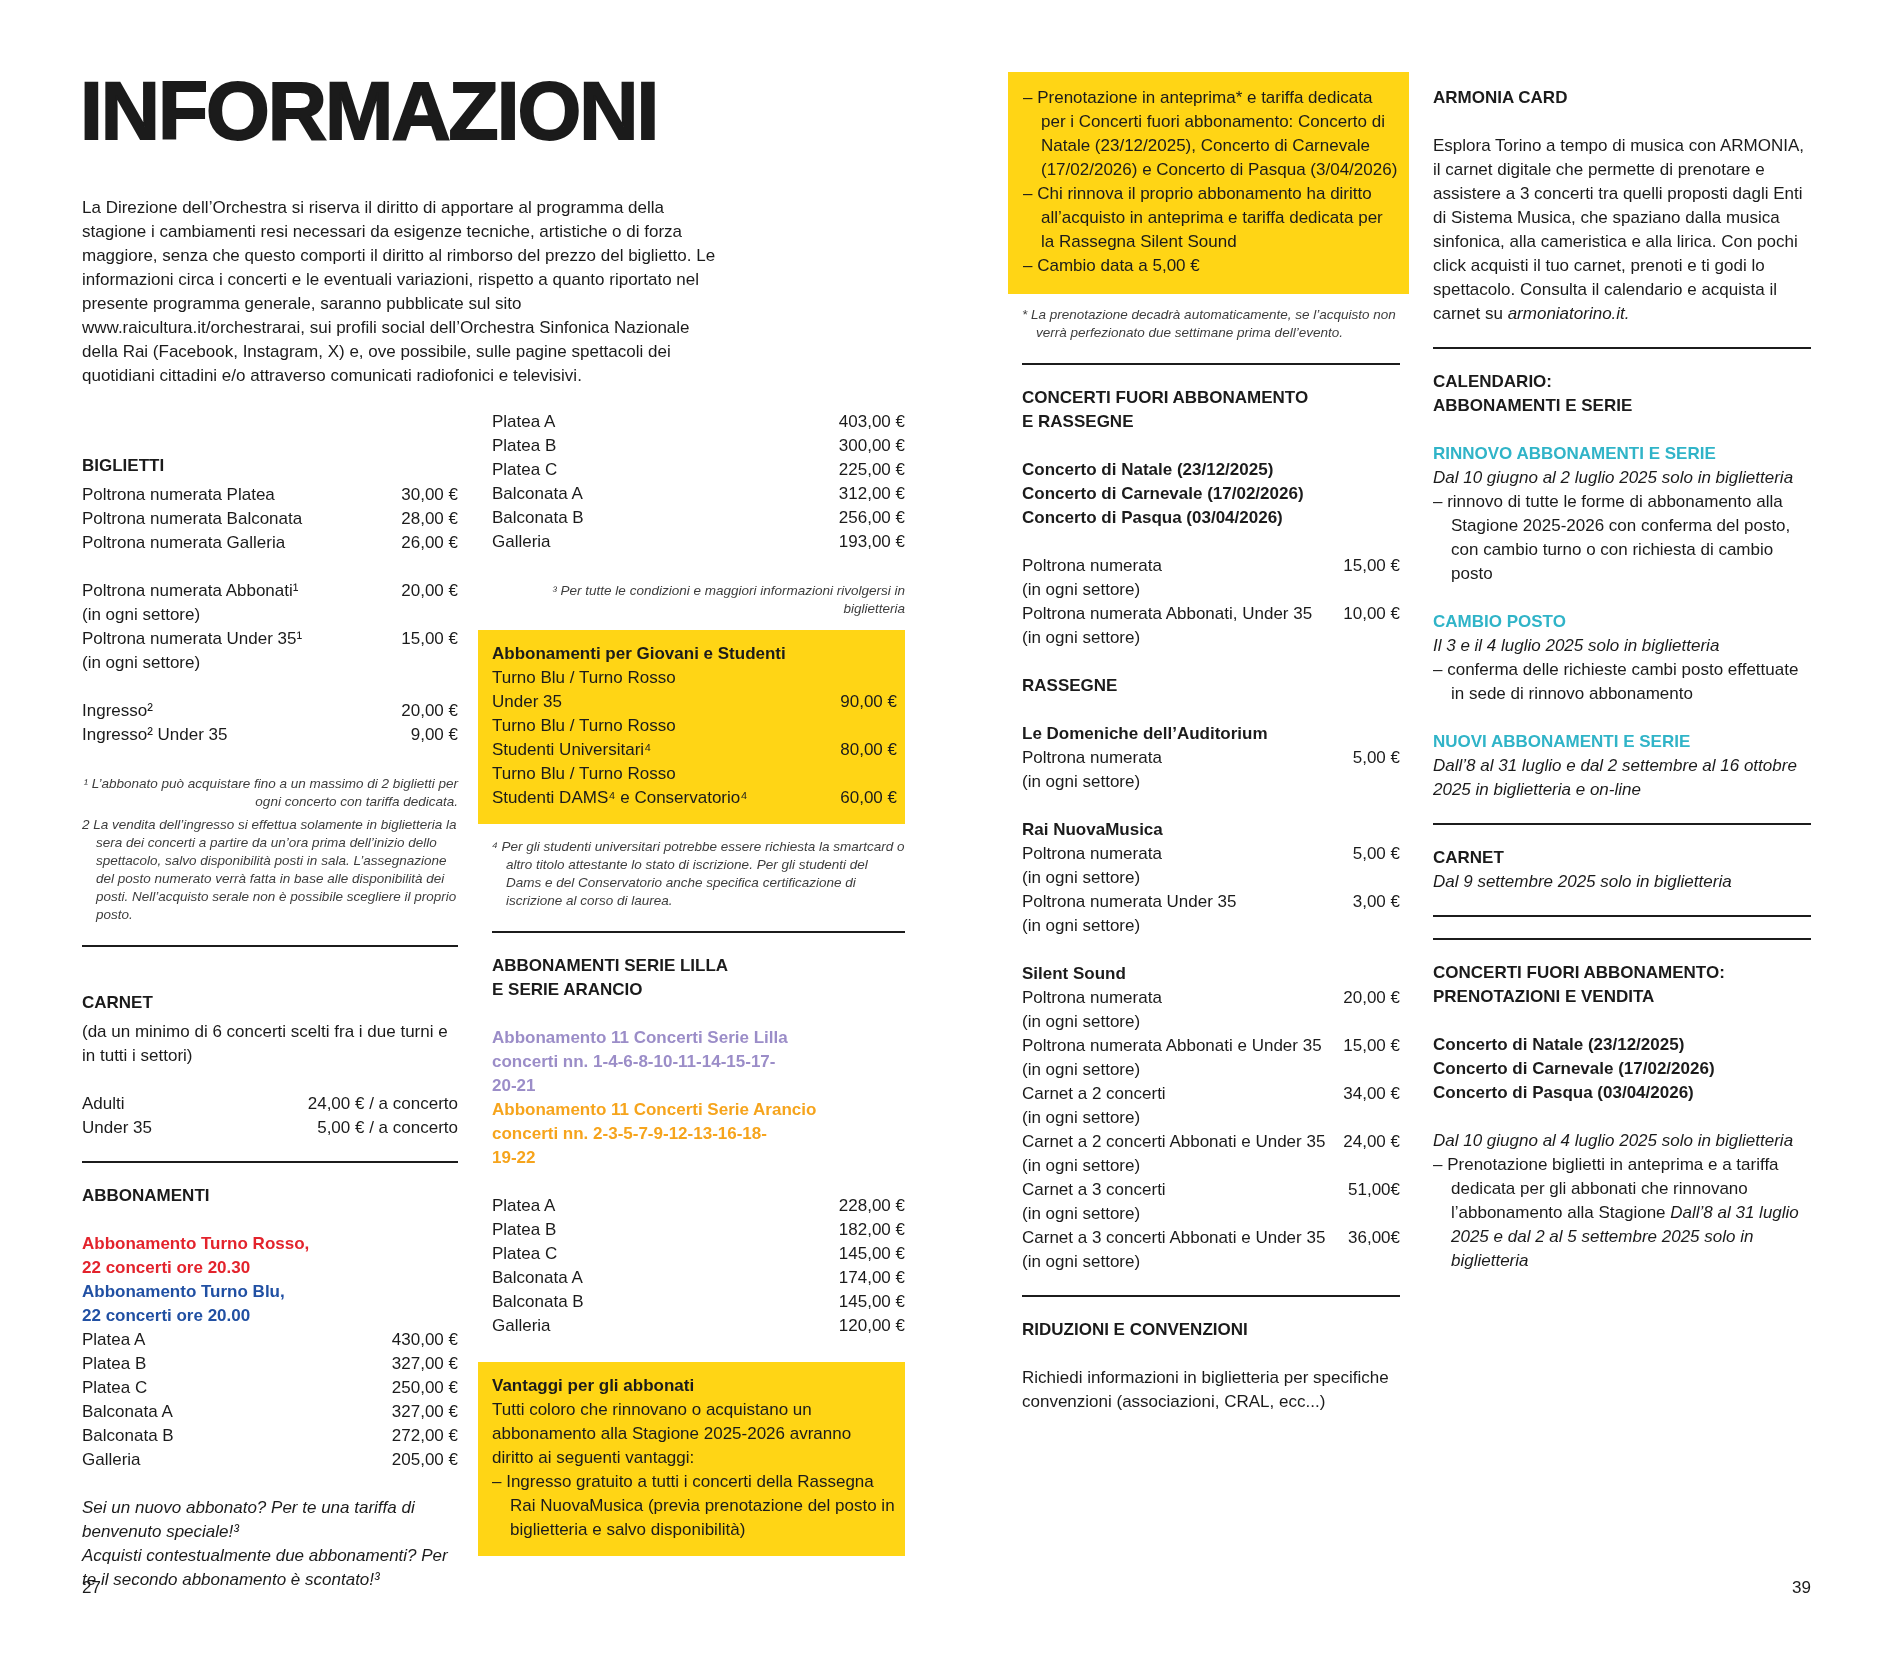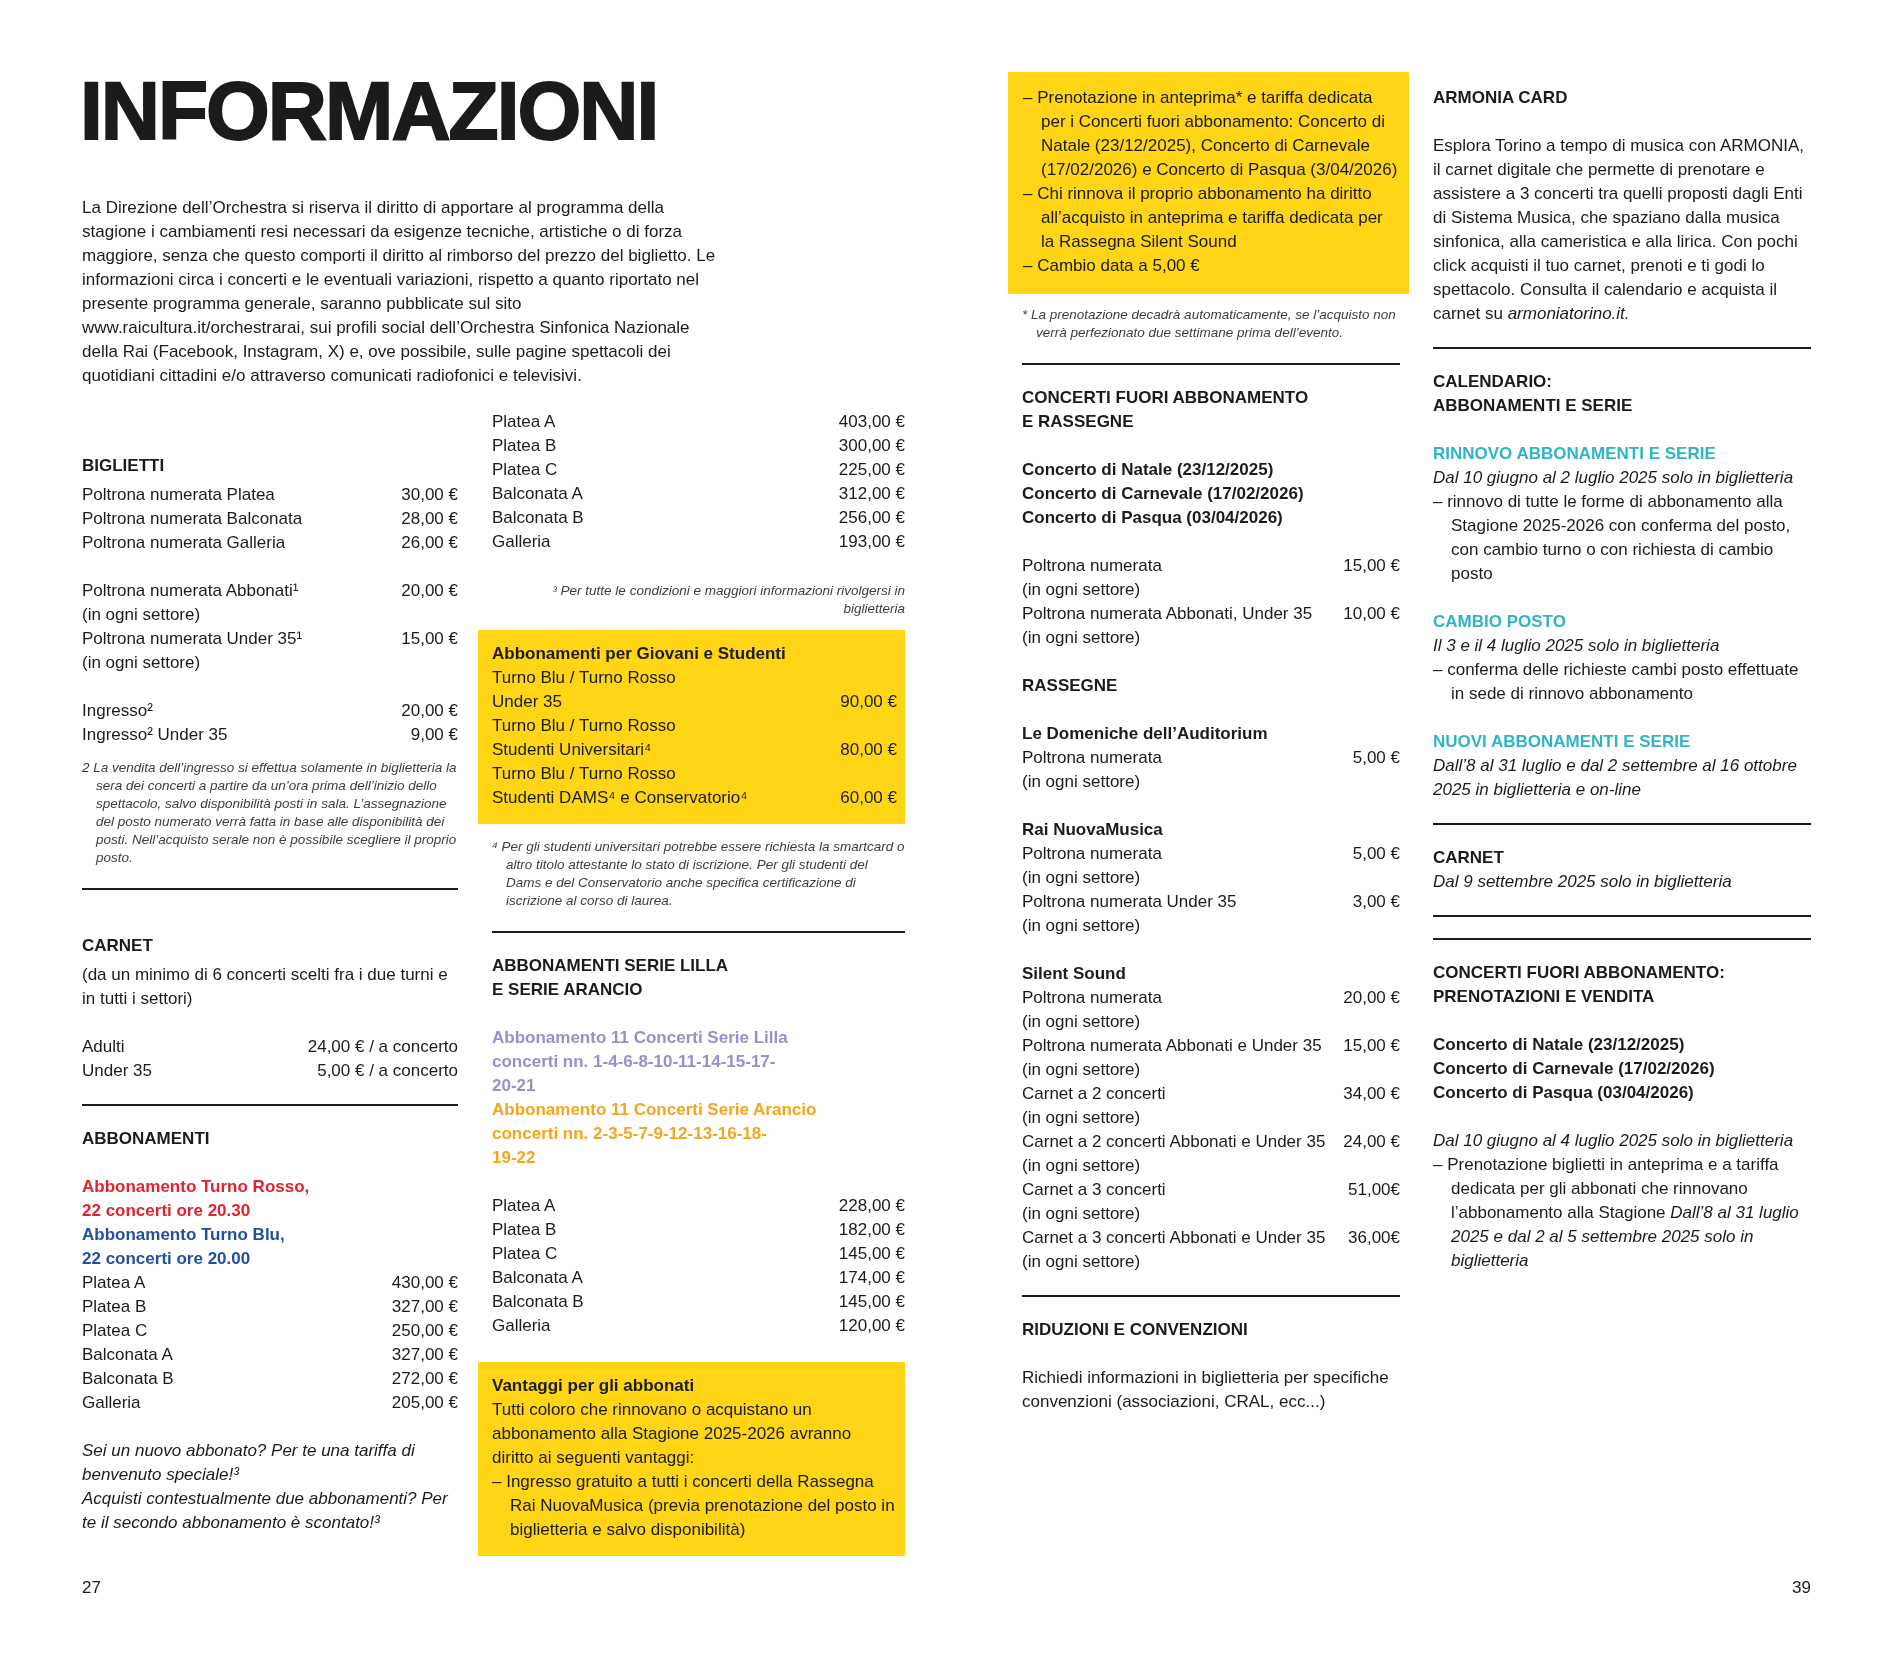--- a/index.html
+++ b/index.html
@@ -17,21 +17,21 @@
   #intro{position:absolute;left:82px;top:196px;width:648px;}
   #col1{position:absolute;left:82px;top:410px;width:376px;}
   #col2{position:absolute;left:492px;top:410px;width:413px;}
   #col3{position:absolute;left:1022px;top:72px;width:378px;}
   #col4{position:absolute;left:1433px;top:86px;width:378px;}
   .row{display:flex;justify-content:space-between;}
   .prc{flex:none;padding-left:10px;white-space:nowrap;}
   .gap{height:24px;}
   .gap-s{height:12px;}
   .fn{font-size:13.5px;line-height:18px;font-style:italic;color:#3d3d3d;
-      padding-left:14px;text-indent:-14px;margin-top:12px;}
+      padding-left:14px;text-indent:-14px;margin-top:5px;}
   .fn-first{margin-top:28px;text-align:right;}
   .rule{height:0;border-top:2px solid #1c1c1c;margin:21px 0;}
   .box{background:var(--yellow,#FFD515);}
   #col2 .box{margin-left:-14px;padding:12px 8px 14px 14px;}
   #col3 .box{margin-left:-14px;margin-right:-9px;padding:14px 10px 16px 15px;}
   .bullet{padding-left:18px;text-indent:-18px;}
   .red{color:var(--red,#E3232C);font-weight:700;}
   .blue{color:var(--blue,#2150A3);font-weight:700;}
   .lilla{color:var(--lilla,#9B8DC8);font-weight:700;}
   .arancio{color:var(--arancio,#F6A41C);font-weight:700;}
@@ -82,20 +82,21 @@
       </div>
       <div class="gap"></div>
       <div class="row">
         <div>Ingresso²</div>
         <div class="prc">20,00 €</div>
       </div>
       <div class="row">
         <div>Ingresso² Under 35</div>
         <div class="prc">9,00 €</div>
       </div>
+      <div class="fn fn-first">¹ L’abbonato può acquistare fino a un massimo di 2 biglietti per ogni concerto con tariffa dedicata.</div>
       <div class="fn">2 La vendita dell’ingresso si effettua solamente in biglietteria la sera dei concerti a partire da un’ora prima dell’inizio dello spettacolo, salvo disponibilità posti in sala. L’assegnazione del posto numerato verrà fatta in base alle disponibilità dei posti. Nell’acquisto serale non è possibile scegliere il proprio posto.</div>
     </section>
 
     <div class="rule"></div>
 
     <section>
       <div class="h mb5">CARNET</div>
       <div>(da un minimo di 6 concerti scelti fra i due turni e in tutti i settori)</div>
       <div class="gap"></div>
       <div class="row">

